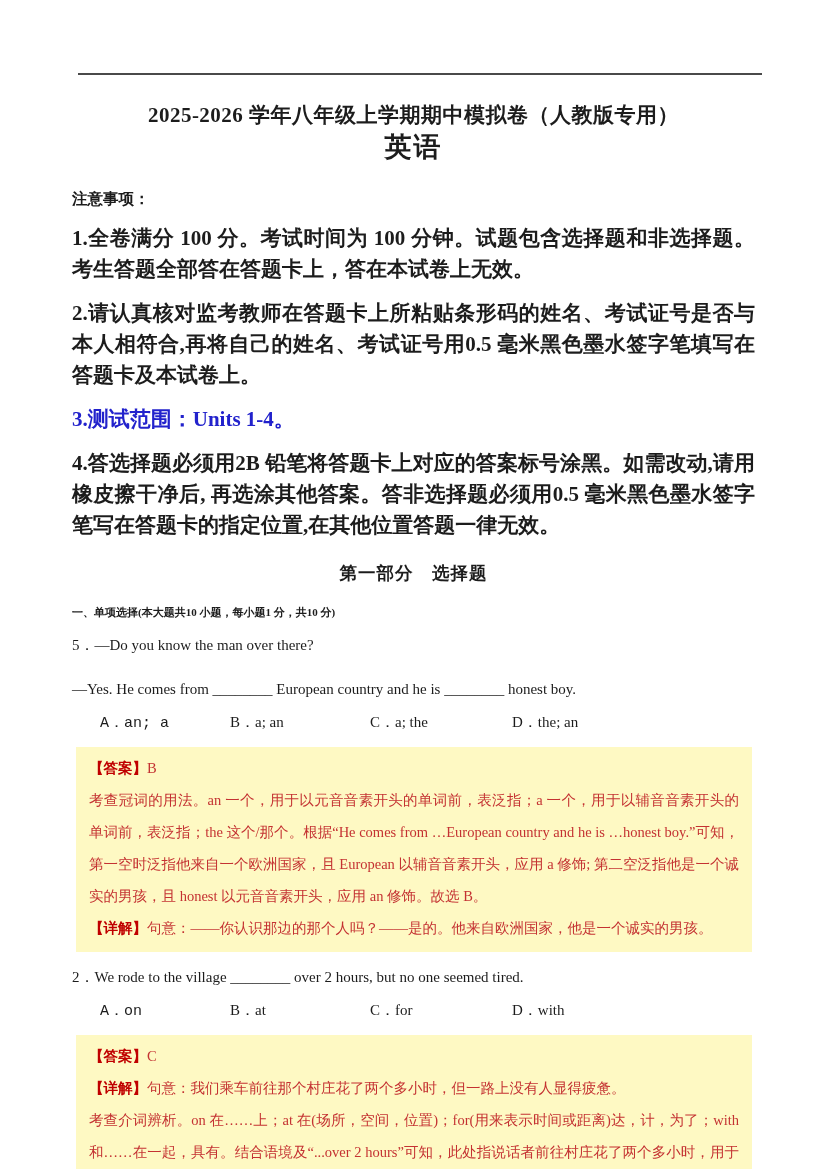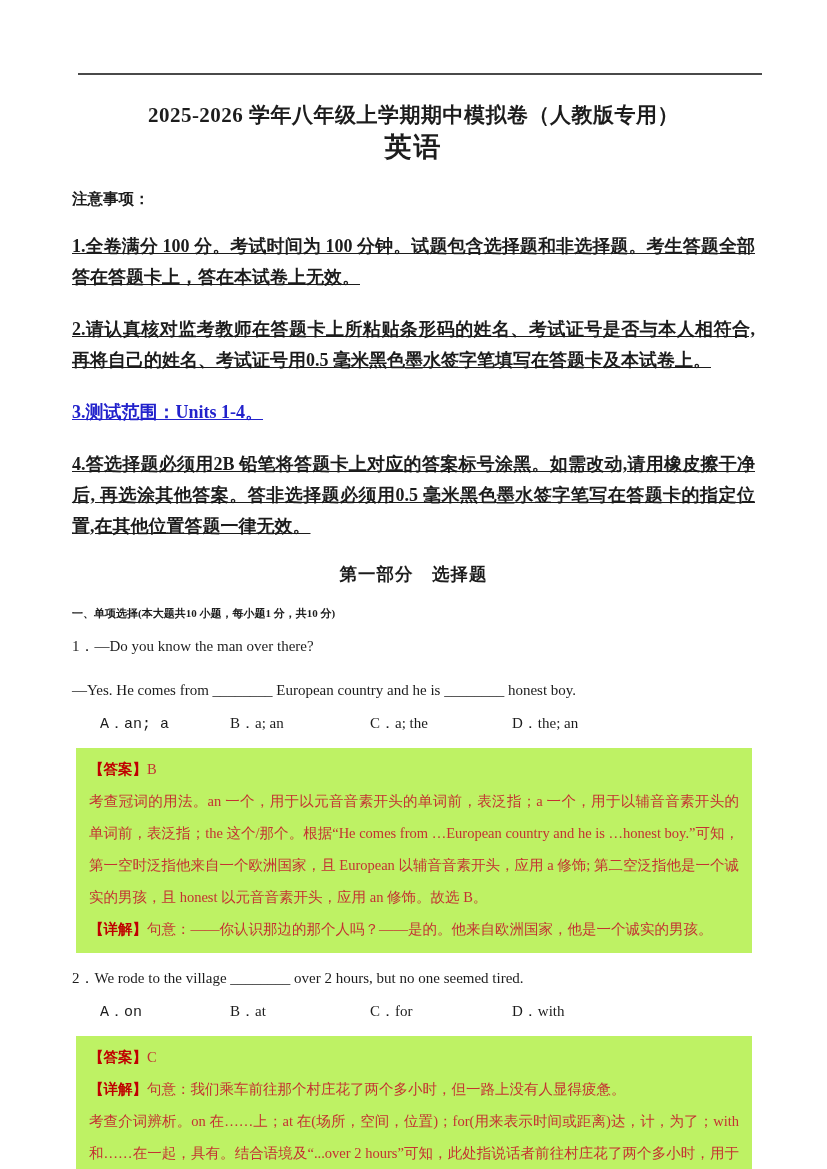--- a/index.html
+++ b/index.html
@@ -37,26 +37,25 @@
     text-align: center;
     letter-spacing: 2px;
   }
 
   .notice-heading {
     margin: 24px 0 0 0;
     font-size: 15.5px;
     font-weight: bold;
   }
   .notice {
-    margin: 21px 0 0 0;
-    font-size: 18px;
+    margin: 13px 0 0 0;
+    font-size: 21px;
     font-weight: bold;
     line-height: 31px;
     text-align: justify;
-    text-decoration: underline;
   }
   .notice.blue { color: #2222cc; }
 
   .section-heading {
     margin: 20px 0 0 0;
     font-size: 17.5px;
     font-weight: bold;
     text-align: center;
     letter-spacing: 1px;
   }
@@ -84,21 +83,21 @@
   }
   .opt { display: inline-block; }
   .opt-a { width: 130px; font-family: Liberation Mono, monospace; }
   .opt-b { width: 140px; }
   .opt-c { width: 142px; }
 
   .answer-block {
     margin: 11px 0 0 4px;
     width: 676px;
     box-sizing: border-box;
-    background: #bef264;
+    background: #fef9c3;
     padding: 5px 13px 8px 13px;
     color: #c43232;
   }
   .answer-block p {
     margin: 0;
     font-size: 14.5px;
     line-height: 32px;
     text-align: justify;
   }
   .ans-label {
@@ -119,21 +118,21 @@
 
     <p class="notice-heading">注意事项：</p>
     <p class="notice">1.全卷满分 100 分。考试时间为 100 分钟。试题包含选择题和非选择题。考生答题全部答在答题卡上，答在本试卷上无效。</p>
     <p class="notice">2.请认真核对监考教师在答题卡上所粘贴条形码的姓名、考试证号是否与本人相符合,再将自己的姓名、考试证号用0.5 毫米黑色墨水签字笔填写在答题卡及本试卷上。</p>
     <p class="notice blue">3.测试范围：Units 1-4。</p>
     <p class="notice">4.答选择题必须用2B 铅笔将答题卡上对应的答案标号涂黑。如需改动,请用橡皮擦干净后, 再选涂其他答案。答非选择题必须用0.5 毫米黑色墨水签字笔写在答题卡的指定位置,在其他位置答题一律无效。</p>
 
     <h3 class="section-heading">第一部分　选择题</h3>
     <p class="part-heading">一、单项选择(本大题共10 小题，每小题1 分，共10 分)</p>
 
-    <p class="stem">1．—Do you know the man over there?</p>
+    <p class="stem">5．—Do you know the man over there?</p>
     <p class="stem follow">—Yes. He comes from ________ European country and he is ________ honest boy.</p>
     <div class="options">
       <span class="opt opt-a">A．an; a</span><span class="opt opt-b">B．a; an</span><span class="opt opt-c">C．a; the</span><span class="opt opt-d">D．the; an</span>
     </div>
     <div class="answer-block">
       <p><span class="ans-label">【答案】</span><span>B</span></p>
       <p>考查冠词的用法。an 一个，用于以元音音素开头的单词前，表泛指；a 一个，用于以辅音音素开头的单词前，表泛指；the 这个/那个。根据“He comes from …European country and he is …honest boy.”可知，第一空时泛指他来自一个欧洲国家，且 European 以辅音音素开头，应用 a 修饰; 第二空泛指他是一个诚实的男孩，且 honest 以元音音素开头，应用 an 修饰。故选 B。</p>
       <p><span class="ans-label">【详解】</span><span>句意：——你认识那边的那个人吗？——是的。他来自欧洲国家，他是一个诚实的男孩。</span></p>
     </div>
 

